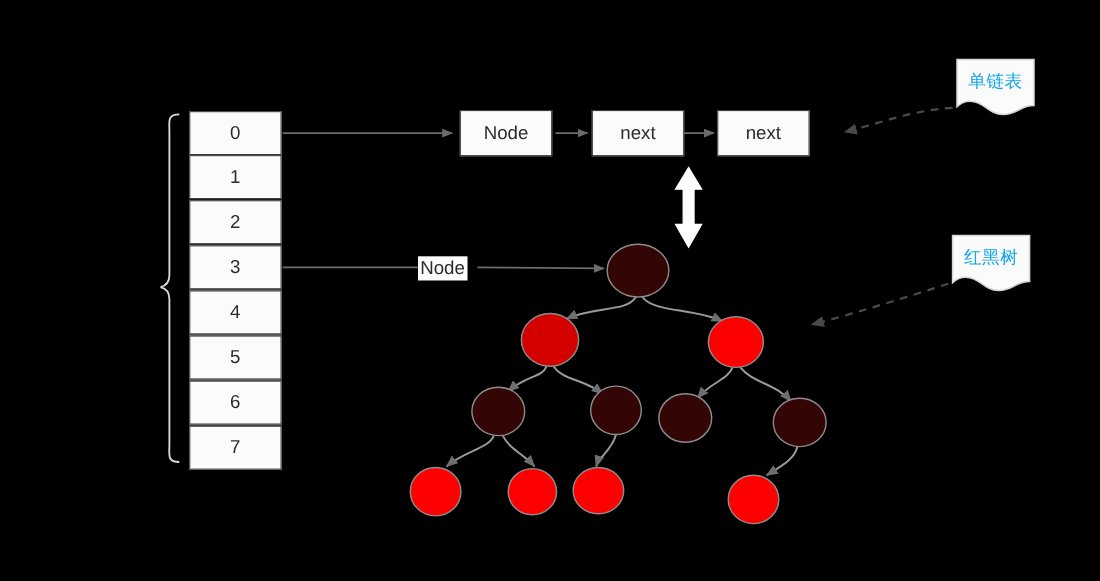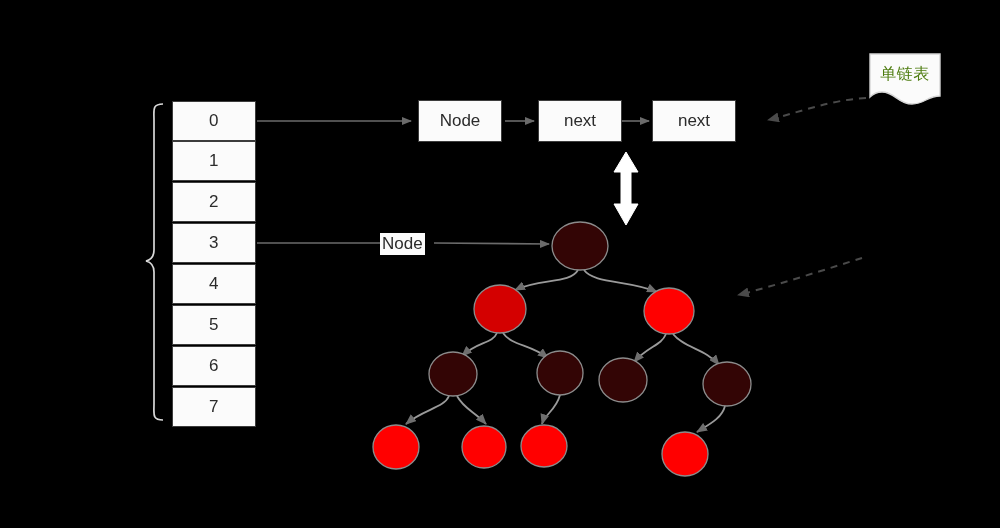--- a/index.html
+++ b/index.html
@@ -77,21 +77,21 @@
   .note .note-text {
     position: absolute;
     left: 0;
     top: 0;
     width: 74px;
     height: 44px;
     display: flex;
     align-items: center;
     justify-content: center;
     font-size: 16px;
-    color: #4d7c0f;
+    color: #0ea5e9;
     font-family: "DejaVu Sans", "Liberation Sans", sans-serif;
     letter-spacing: 0.5px;
   }
 </style>
 </head>
 <body>
 
 <div id="canvas">
 
   <svg id="svg-layer" viewBox="0 0 1000 528" xmlns="http://www.w3.org/2000/svg">
@@ -217,14 +217,20 @@
   </div>
 
 
   <div class="note" style="left:868px; top:52px;">
     <svg viewBox="0 0 74 54" xmlns="http://www.w3.org/2000/svg">
       <path d="M2,2 L72,2 L72,44 C59,44 57,52 44,52 C30,52 27,40 14,40 C8,40 4,43 2,45 Z" fill="#fbfbfb" stroke="#d6d6d6" stroke-width="1.4"></path>
     </svg>
     <div class="note-text">单链表</div>
   </div>
 
+  <div class="note" style="left:864px; top:212px;">
+    <svg viewBox="0 0 74 54" xmlns="http://www.w3.org/2000/svg">
+      <path d="M2,2 L72,2 L72,44 C59,44 57,52 44,52 C30,52 27,40 14,40 C8,40 4,43 2,45 Z" fill="#fbfbfb" stroke="#d6d6d6" stroke-width="1.4"></path>
+    </svg>
+    <div class="note-text">红黑树</div>
+  </div>
 
 </div>
 
 </body></html>

